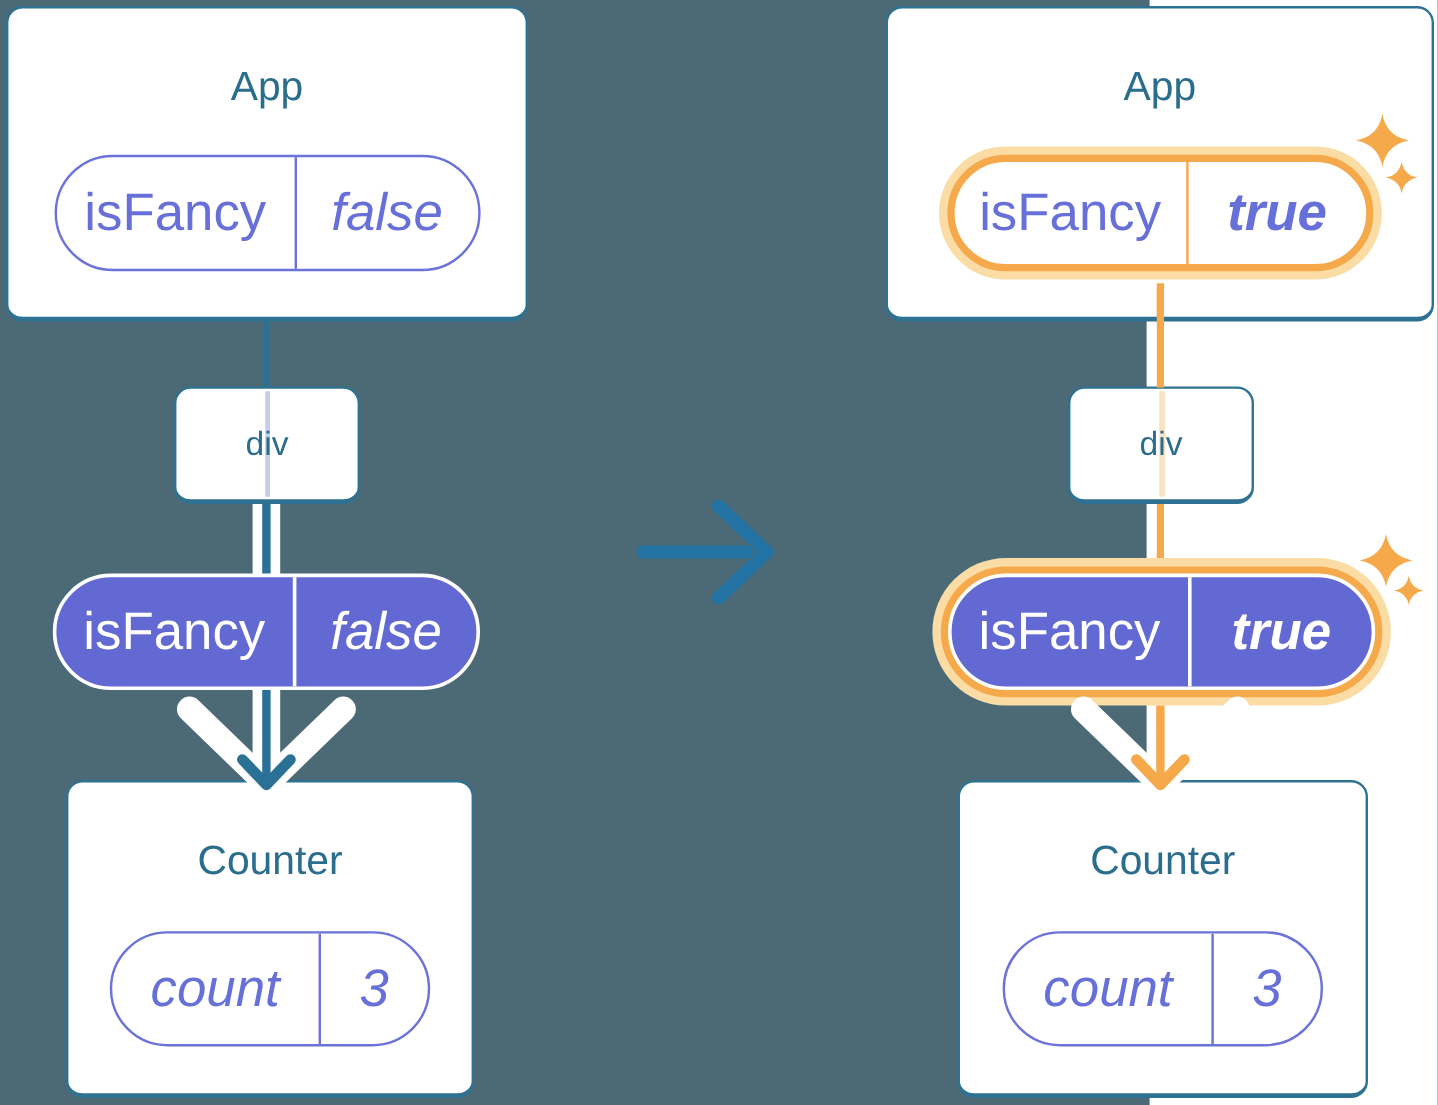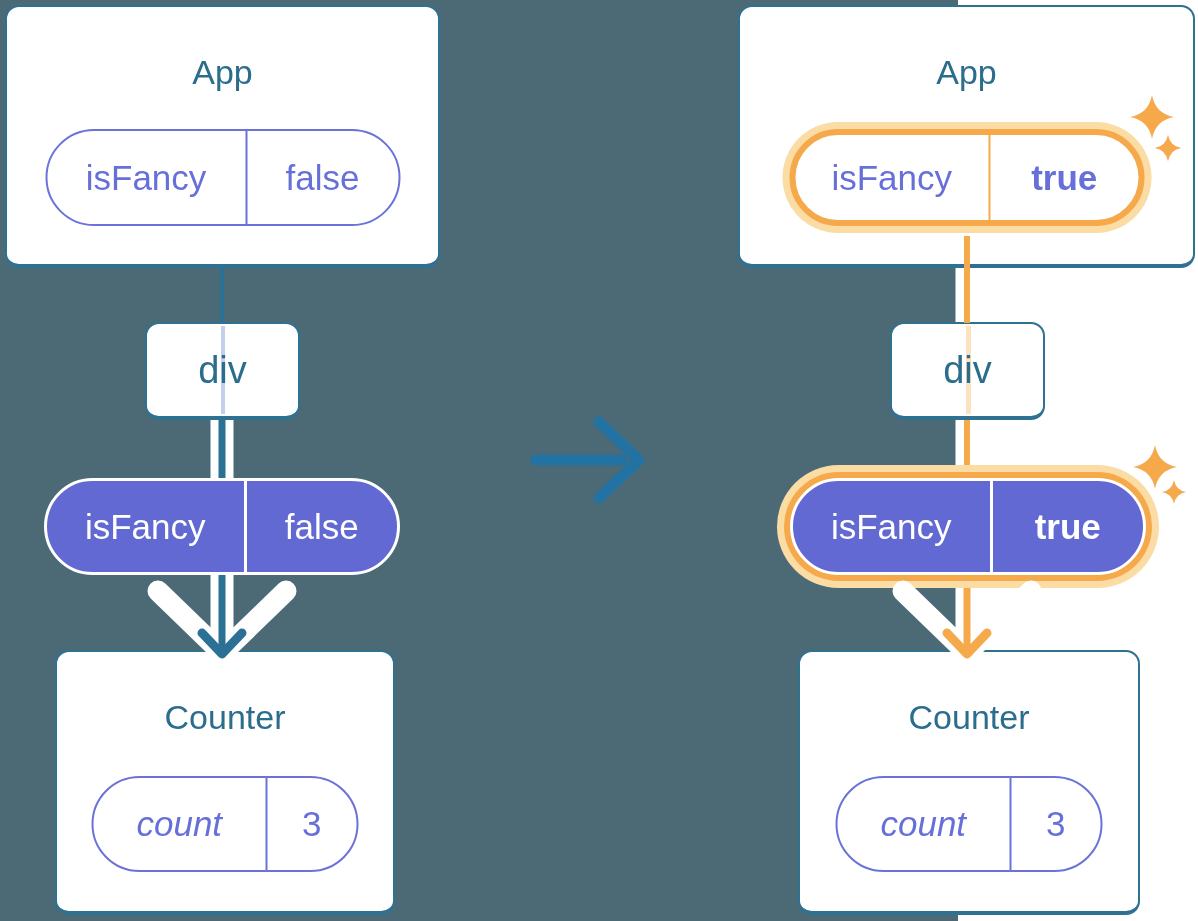--- a/index.html
+++ b/index.html
@@ -68,21 +68,21 @@
     text-align: center;
     font-size: 34px;
     font-weight: 500;
     color: var(--title);
     z-index: 2;
   }
   .div-card { display: flex; align-items: center; justify-content: center; }
   .div-label {
     position: relative;
     z-index: 2;
-    font-size: 38px;
+    font-size: 28px;
     font-weight: 500;
     color: var(--title);
   }
 
   
   .pass-line {
     position: absolute;
     z-index: 1;
   }
   .div-card .pass-line {
@@ -97,30 +97,30 @@
     top: 232px; height: 26px; width: 6px;
     background: var(--orange);
   }
 
   
   .pill {
     position: absolute;
     display: flex;
     align-items: stretch;
     border-radius: 60px;
-    font-size: 35px;
+    font-size: 44px;
     z-index: 2;
   }
   .cell {
     display: flex;
     align-items: center;
     justify-content: center;
   }
   .cell.name  { width: 57%; }
-  .cell.value { width: 43%; }
+  .cell.value { width: 43%; font-style: italic; }
 
   
   .outline-pill {
     background: var(--card-bg);
     border: 2px solid var(--purple-border);
     color: var(--purple-text);
   }
   .outline-pill .name { border-right: 2px solid var(--purple-border); }
 
   .app-pill { left: 50%; transform: translateX(-50%); top: 122px; width: 355px; height: 97px; }

